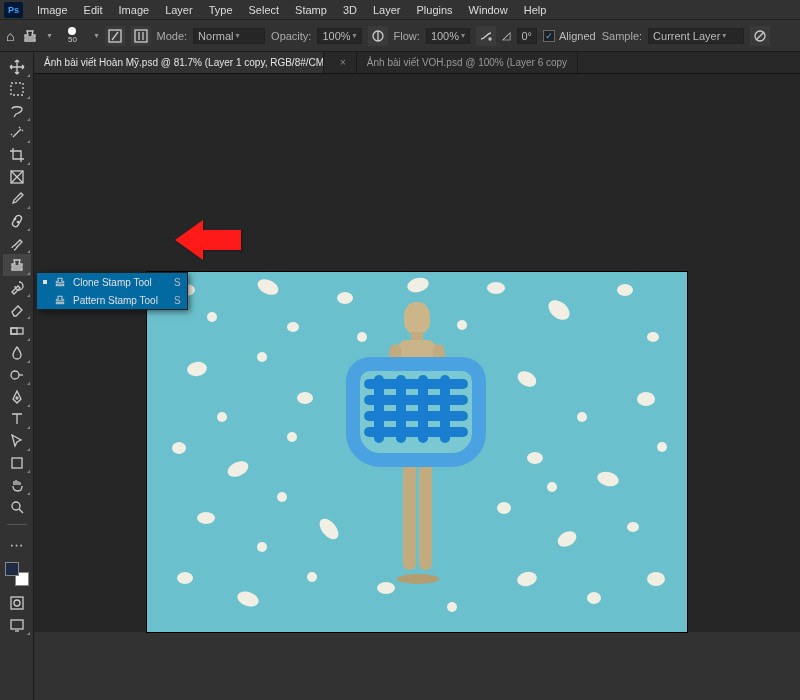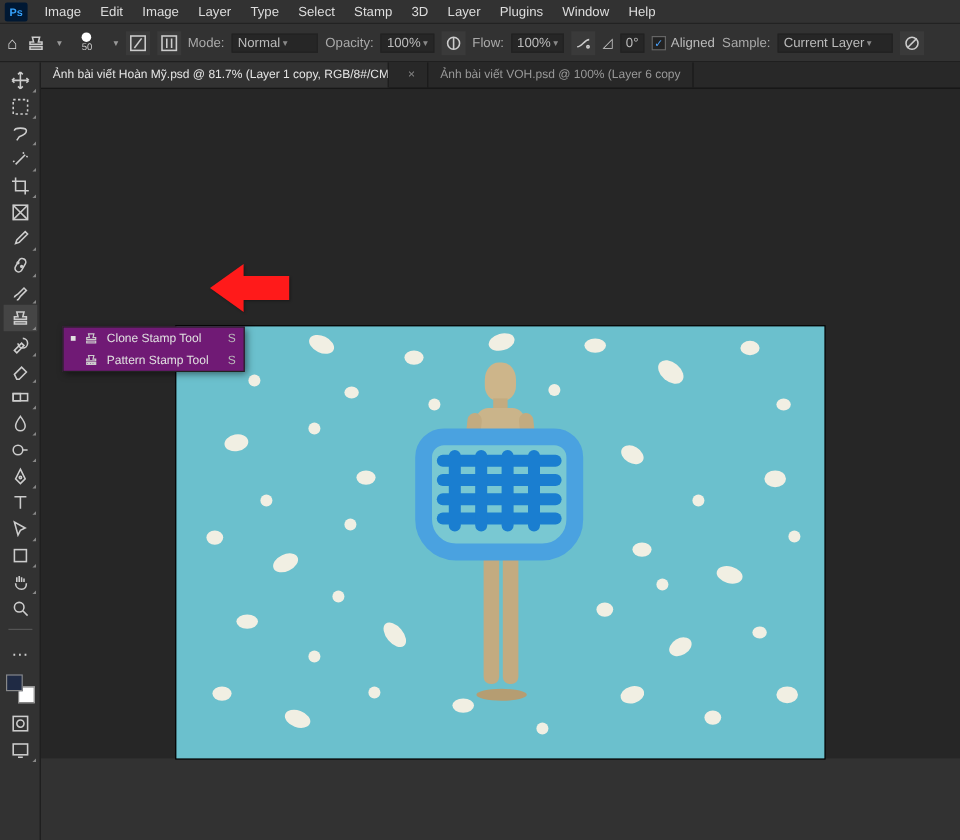--- a/index.html
+++ b/index.html
@@ -23,21 +23,21 @@
 .tab .x { margin-left: 6px; font-size: 10px; color: #888; }
 .toolbar { width: 34px; background: #323232; border-right: 1px solid #1c1c1c; display: flex; flex-direction: column; align-items: center; padding-top: 4px; position: absolute; top: 52px; left: 0; bottom: 0; z-index: 5; }
 .tool { width: 28px; height: 22px; margin-bottom: 0px; display: flex; align-items: center; justify-content: center; color: #ccc; cursor: default; position: relative; }
 .tool.active { background: #454545; }
 .tool .tri { position: absolute; right: 1px; bottom: 1px; width: 0; height: 0; border-left: 3px solid transparent; border-bottom: 3px solid #888; }
 .swatches { width: 24px; height: 24px; position: relative; margin: 6px 0; }
 .swatches .fg { position: absolute; top: 0; left: 0; width: 14px; height: 14px; background: #1f2a44; border: 1px solid #888; }
 .swatches .bg { position: absolute; bottom: 0; right: 0; width: 14px; height: 14px; background: #fff; border: 1px solid #888; }
 .canvas-wrap { flex: 1; background: #262626; display: flex; align-items: flex-start; justify-content: center; padding: 18px 0 0 0; margin-left: 34px; }
 .canvas { width: 540px; height: 360px; background: #6bc0cd; position: relative; margin-top: 180px; box-shadow: 0 0 0 1px #000; overflow: hidden; }
-.flyout { position: absolute; top: 272px; left: 52px; background: #701a75; border: 1px solid #222; z-index: 20; box-shadow: 2px 2px 6px rgba(0,0,0,.5); }
+.flyout { position: absolute; top: 272px; left: 36px; background: #0369a1; border: 1px solid #222; z-index: 20; box-shadow: 2px 2px 6px rgba(0,0,0,.5); }
 .flyout-row { display: flex; align-items: center; height: 18px; padding: 0 6px; font-size: 10px; color: #e0e0e0; gap: 6px; }
 .flyout-row.sel .dot { width: 4px; height: 4px; background: #e0e0e0; }
 .flyout-row .dot { width: 4px; height: 4px; }
 .flyout-row .shortcut { margin-left: auto; padding-left: 10px; color: #bbb; }
 .flyout-row .ficon { width: 14px; display: flex; align-items: center; justify-content: center; font-size: 10px; }
 .arrow { position: absolute; top: 215px; left: 175px; z-index: 30; }
 .arrow svg { filter: drop-shadow(1px 1px 1px rgba(0,0,0,.3)); }
 .pill { position: absolute; border-radius: 50%; background: #f1efe3; }
 .mannequin { position: absolute; left: 230px; top: 30px; width: 80px; height: 310px; }
 .mn-head { position: absolute; top: 0; left: 27px; width: 26px; height: 32px; background: #cdb58a; border-radius: 45% 45% 40% 40%; }

